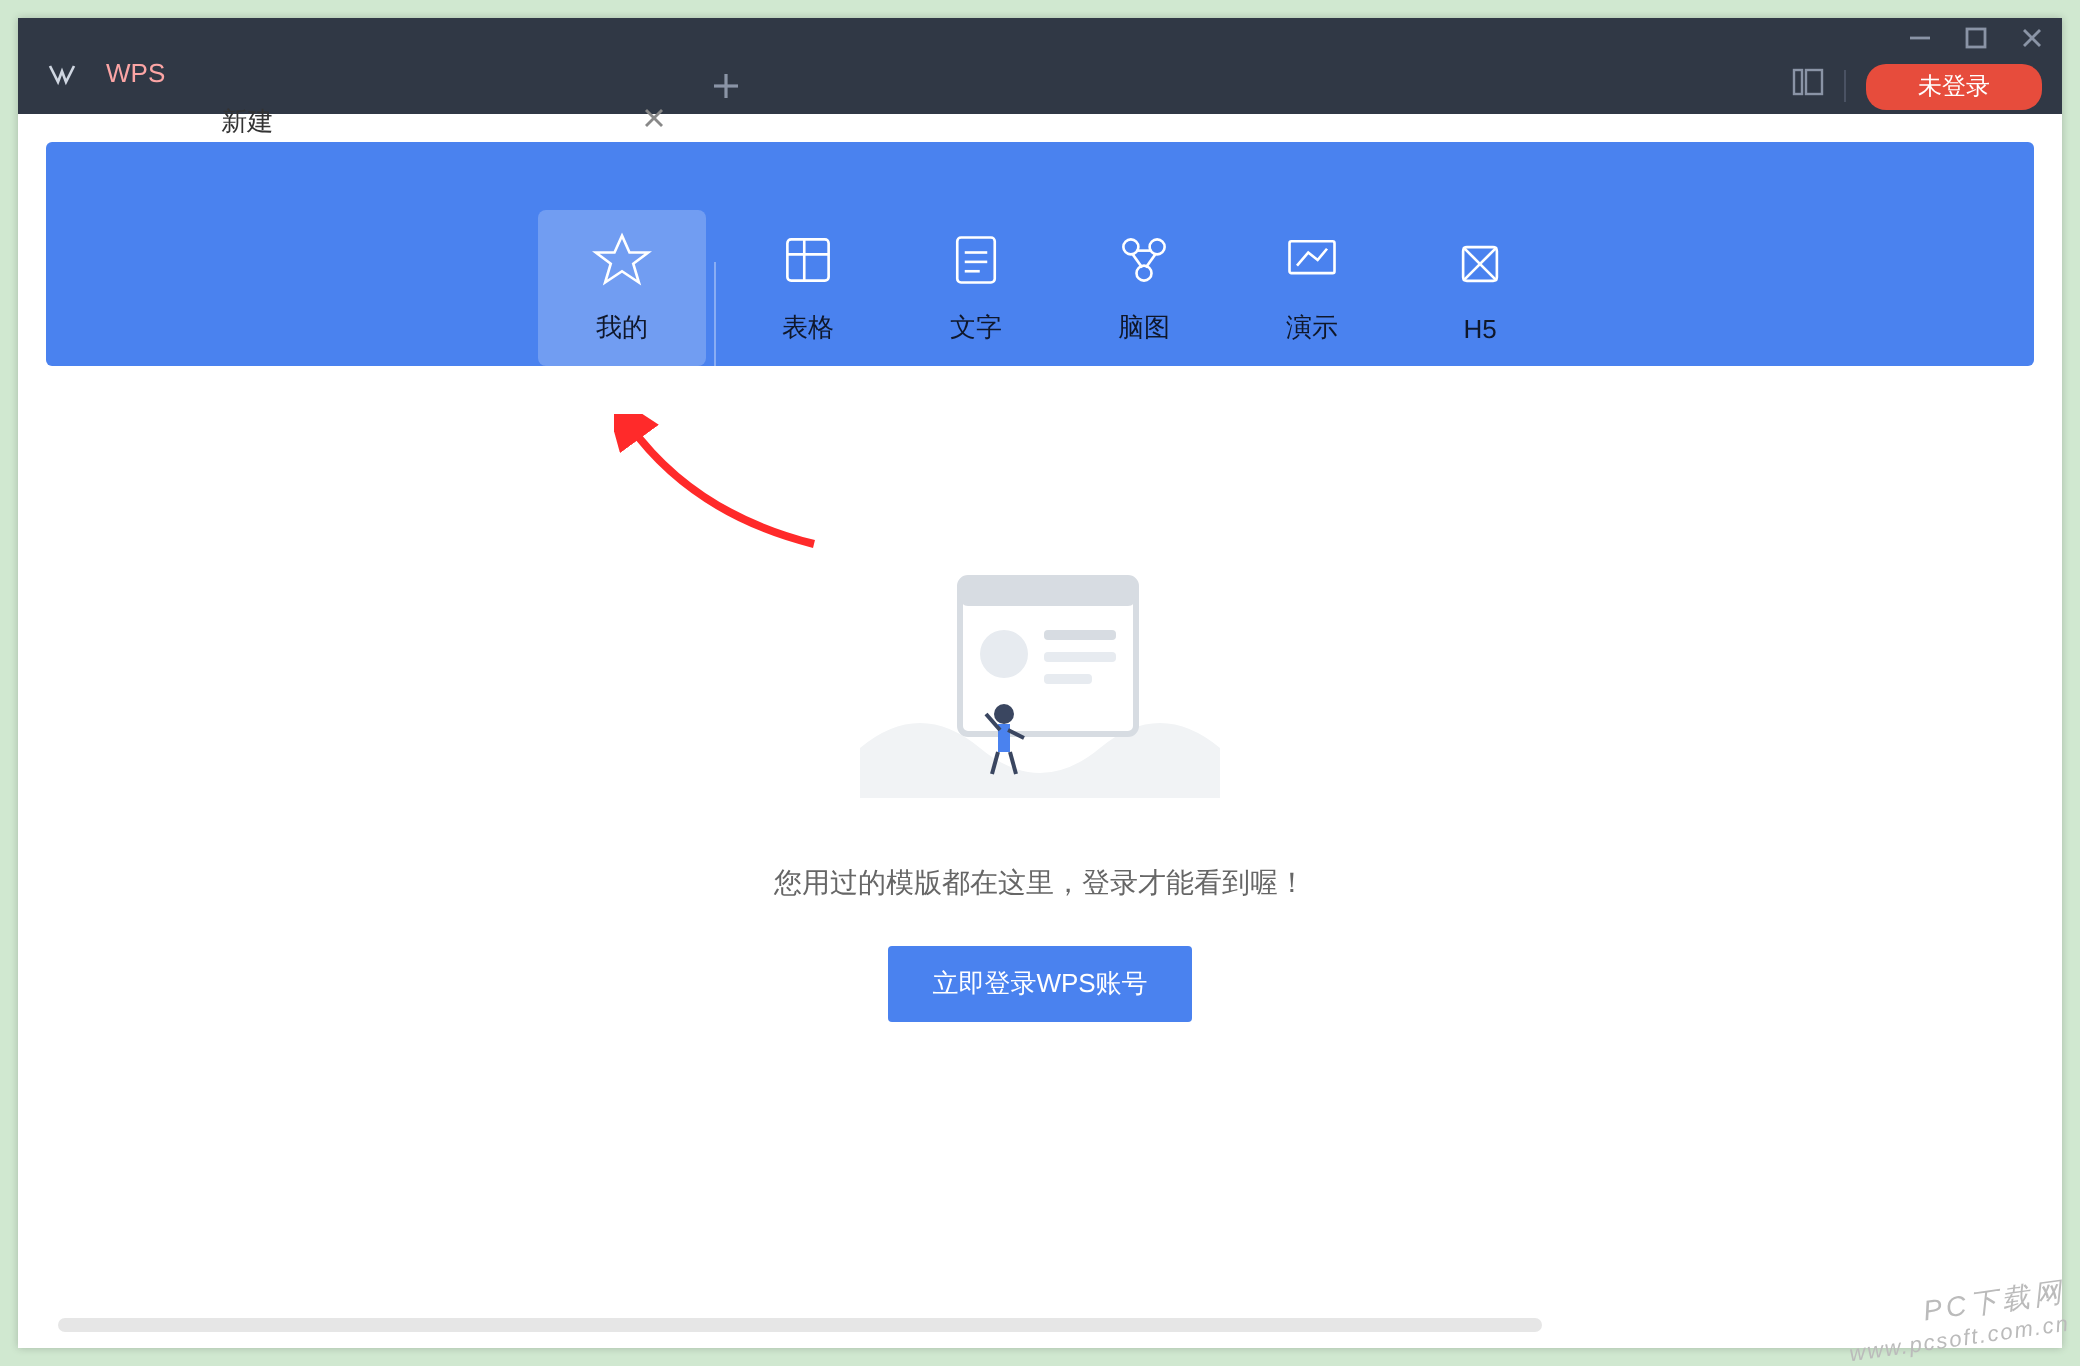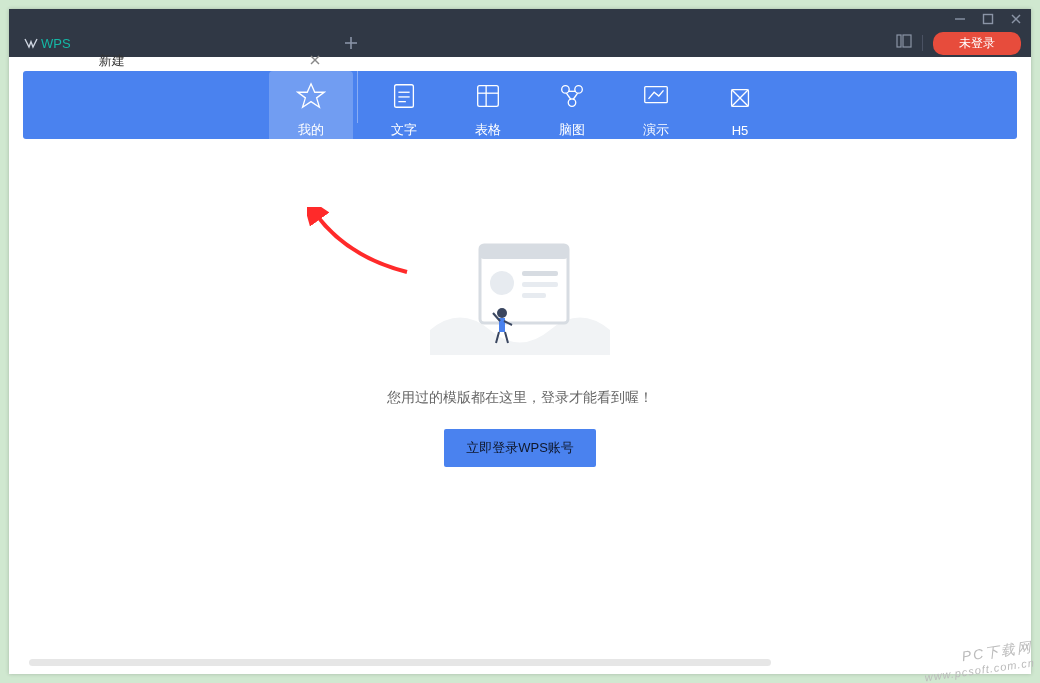--- a/index.html
+++ b/index.html
@@ -14,21 +14,21 @@
     padding-right: 8px; gap: 14px;
   }
   .titlebar-btn { width: 14px; height: 14px; display: flex; align-items: center; justify-content: center;
     color: #8a94a6; cursor: pointer; }
   .titlebar-btn svg { width: 12px; height: 12px; }
   
   .tabstrip {
     height: 28px; background: #303845; display: flex; align-items: stretch;
   }
   .app-tab {
-    display: flex; align-items: center; padding: 0 14px; color: #14b8a6; font-size: 13px; gap: 2px;
+    display: flex; padding: 0 14px; color: #fca5a5; font-size: 13px; gap: 14px;
     cursor: pointer;
   }
   .app-tab svg { width: 16px; height: 16px; }
   .doc-tab {
     background: #f0abfc; display: flex; align-items: center; justify-content: space-between;
     min-width: 250px; padding: 0 10px 0 14px; font-size: 13px; color: #333;
     border-top-left-radius: 3px; border-top-right-radius: 3px; margin-top: 32px;
   }
   .doc-tab-close { color: #888; cursor: pointer; font-size: 16px; padding: 0 4px; }
   .new-tab-btn {
@@ -42,40 +42,40 @@
   .layout-icon { color: #8a94a6; cursor: pointer; }
   .layout-icon svg { width: 16px; height: 16px; }
   .divider-v { width: 1px; height: 16px; background: #4a5263; }
   .login-pill {
     background: #e74c3c; color: #fff; font-size: 12px; padding: 3px 26px;
     border-radius: 10px; cursor: pointer;
   }
   
   .content { padding: 14px 14px 0 14px; height: calc(100% - 48px); position: relative; }
   .category-bar {
-    background: #4a82ef; border-radius: 3px; height: 68px;
-    display: flex; align-items: flex-start; padding-left: 246px;
-    color: #ffffff;
+    background: #4a82ef; border-radius: 3px; height: 112px;
+    display: flex; align-items: flex-end; padding-left: 246px;
+    color: #0f172a;
   }
   .cat-item {
     width: 84px; height: 78px; display: flex; flex-direction: column; align-items: center;
     justify-content: center; gap: 10px; cursor: pointer; font-size: 13px;
     border-radius: 4px; position: relative;
   }
   .cat-item.active { background: rgba(255,255,255,.22); }
   .cat-item svg { width: 30px; height: 30px; stroke: #fff; fill: none; stroke-width: 1.4; }
   .cat-sep { width: 1px; height: 52px; background: rgba(255,255,255,.35); margin: 0 4px; }
   
   .empty-area {
     display: flex; flex-direction: column; align-items: center; margin-top: 96px;
   }
   .illus { width: 180px; height: 120px; position: relative; }
   .empty-msg { color: #666; font-size: 14px; margin-top: 34px; }
   .login-btn {
-    margin-top: 22px; background: #4a82ef; color: #0f172a; border: none;
+    margin-top: 22px; background: #4a82ef; color: #ffffff; border: none;
     padding: 10px 22px; font-size: 13px; border-radius: 2px; cursor: pointer;
   }
   
   .arrow-annot { position: absolute; left: 298px; top: 150px; pointer-events: none; }
   
   .hscroll {
     position: absolute; bottom: 8px; left: 20px; right: 260px; height: 7px;
     background: #e6e6e6; border-radius: 4px;
   }
   
@@ -150,34 +150,34 @@
     <div class="category-bar">
       <div class="cat-item active">
         <svg viewBox="0 0 32 32">
             <polygon points="16,3 20,12 30,12 22,18 25,28 16,22 7,28 10,18 2,12 12,12"></polygon>
           </svg>
         <span>我的</span>
       </div>
       <div class="cat-sep"></div>
       <div class="cat-item">
         <svg viewBox="0 0 32 32">
+            <rect x="5" y="5" width="22" height="22" rx="2"></rect>
+            <line x1="5" y1="13" x2="27" y2="13"></line>
+            <line x1="14" y1="5" x2="14" y2="27"></line>
+          </svg>
+        <span>表格</span>
+      </div>
+      <div class="cat-item">
+        <svg viewBox="0 0 32 32">
             <rect x="6" y="4" width="20" height="24" rx="2"></rect>
             <line x1="10" y1="12" x2="22" y2="12"></line>
             <line x1="10" y1="17" x2="22" y2="17"></line>
             <line x1="10" y1="22" x2="18" y2="22"></line>
           </svg>
         <span>文字</span>
-      </div>
-      <div class="cat-item">
-        <svg viewBox="0 0 32 32">
-            <rect x="5" y="5" width="22" height="22" rx="2"></rect>
-            <line x1="5" y1="13" x2="27" y2="13"></line>
-            <line x1="14" y1="5" x2="14" y2="27"></line>
-          </svg>
-        <span>表格</span>
       </div>
       <div class="cat-item">
         <svg viewBox="0 0 32 32">
             <circle cx="9" cy="9" r="4"></circle>
             <circle cx="23" cy="9" r="4"></circle>
             <circle cx="16" cy="23" r="4"></circle>
             <line x1="12" y1="11" x2="20" y2="11"></line>
             <line x1="10" y1="13" x2="15" y2="20"></line>
             <line x1="22" y1="13" x2="17" y2="20"></line>
           </svg>

